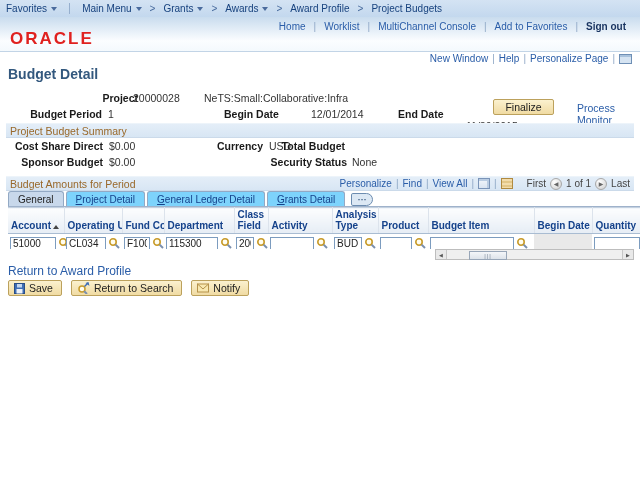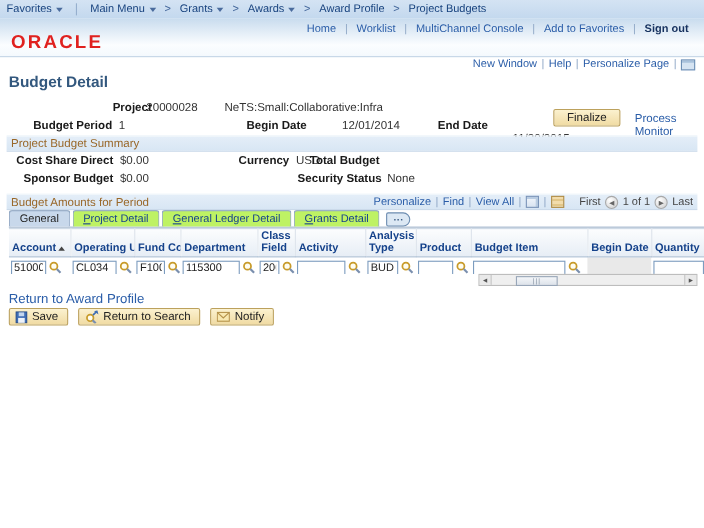--- a/index.html
+++ b/index.html
@@ -54,21 +54,21 @@
   .ralign { text-align: right; display: inline-block; }
 
   
   .ps-btn {
     display: inline-flex; align-items: center; gap: 4px;
     height: 16px; padding: 0 8px 0 5px;
     background: linear-gradient(#FBF1CF, #F0DBA3);
     border: 1px solid #BCA15C; border-radius: 2px;
     font-size: 10.5px; color: #222; cursor: pointer; font-family: "Liberation Sans", sans-serif;
   }
-  .ps-btn.center { justify-content: center; padding: 0; margin-left: 10px; }
+  .ps-btn.center { justify-content: center; padding: 0; }
 
   
   .sec-bar {
     left: 6px; width: 628px; height: 15px;
     background: linear-gradient(#E4EEF8, #D8E6F4);
     border-top: 1px solid #EDF4FA; border-bottom: 1px solid #CBDAEA;
     color: #99682A; font-size: 10.5px;
     display: flex; align-items: center; padding: 0 4px;
   }
   .grid-toolbar { margin-left: auto; display: flex; align-items: center; gap: 4px; font-size: 10px; }
@@ -79,21 +79,21 @@
   .pager-btn { width: 12px; height: 12px; border-radius: 50%; border: 1px solid #A8A8A8; background: radial-gradient(circle at 35% 30%, #FFFFFF, #CDCDCD); display: inline-flex; align-items: center; justify-content: center; color: #666; cursor: pointer; }
   .pager-btn::before { font-size: 6px; }
   .pager-prev::before { content: "◀"; }
   .pager-next::before { content: "▶"; }
 
   
   .tabs { left: 8px; top: 191px; width: 632px; height: 16px; display: flex; align-items: flex-end; gap: 2px; border-bottom: 1px solid #9FB2CB; }
   .tab {
     font-size: 10px; color: #15428B; padding: 2px 9px 1px 9px;
     border: 1px solid #93A9C4; border-bottom: none; border-radius: 3px 3px 0 0;
-    background: #bef264; cursor: pointer; white-space: nowrap;
+    background: #7dd3fc; cursor: pointer; white-space: nowrap;
   }
   .tab.active { background: #C8D8EB; color: #222; }
   .tab:not(.active)::first-letter { text-decoration: underline; }
   .tab-more { width: 22px; height: 13px; margin-left: 4px; border: 1px solid #6C8CB0; border-radius: 2px 7px 7px 2px; background: #DCE8F4; display: inline-flex; align-items: center; justify-content: center; color: #3C5C84; cursor: pointer; }
   .tab-more::before { content: "···"; font-size: 9px; font-weight: bold; line-height: 0; }
 
   
   .grid-clip { left: 8px; top: 207px; width: 632px; height: 42px; overflow: hidden; }
   table.grid { border-collapse: collapse; table-layout: fixed; width: 648px; }
   .grid th {
@@ -272,21 +272,21 @@
         <th>Product</th>
         <th>Budget Item</th>
         <th>Begin Date</th>
         <th>Quantity</th>
       </tr>
     </thead>
     <tbody>
       <tr>
         <td>
             <span class="cellflex">
-          <input style="width: 32px;" value="51000">
+          <input style="width: 46px;" value="51000">
           <svg class="mag" width="13" height="13">
                 <circle cx="5" cy="5" r="3.2" fill="#FFFDF0" stroke="#C89B2A" stroke-width="1.6"></circle>
                 <line x1="7.6" y1="7.6" x2="11" y2="11" stroke="#7A8FAE" stroke-width="2"></line>
               </svg>
         </span>
           </td>
         <td>
             <span class="cellflex">
           <input style="width: 40px;" value="CL034">
           <svg class="mag" width="13" height="13">

